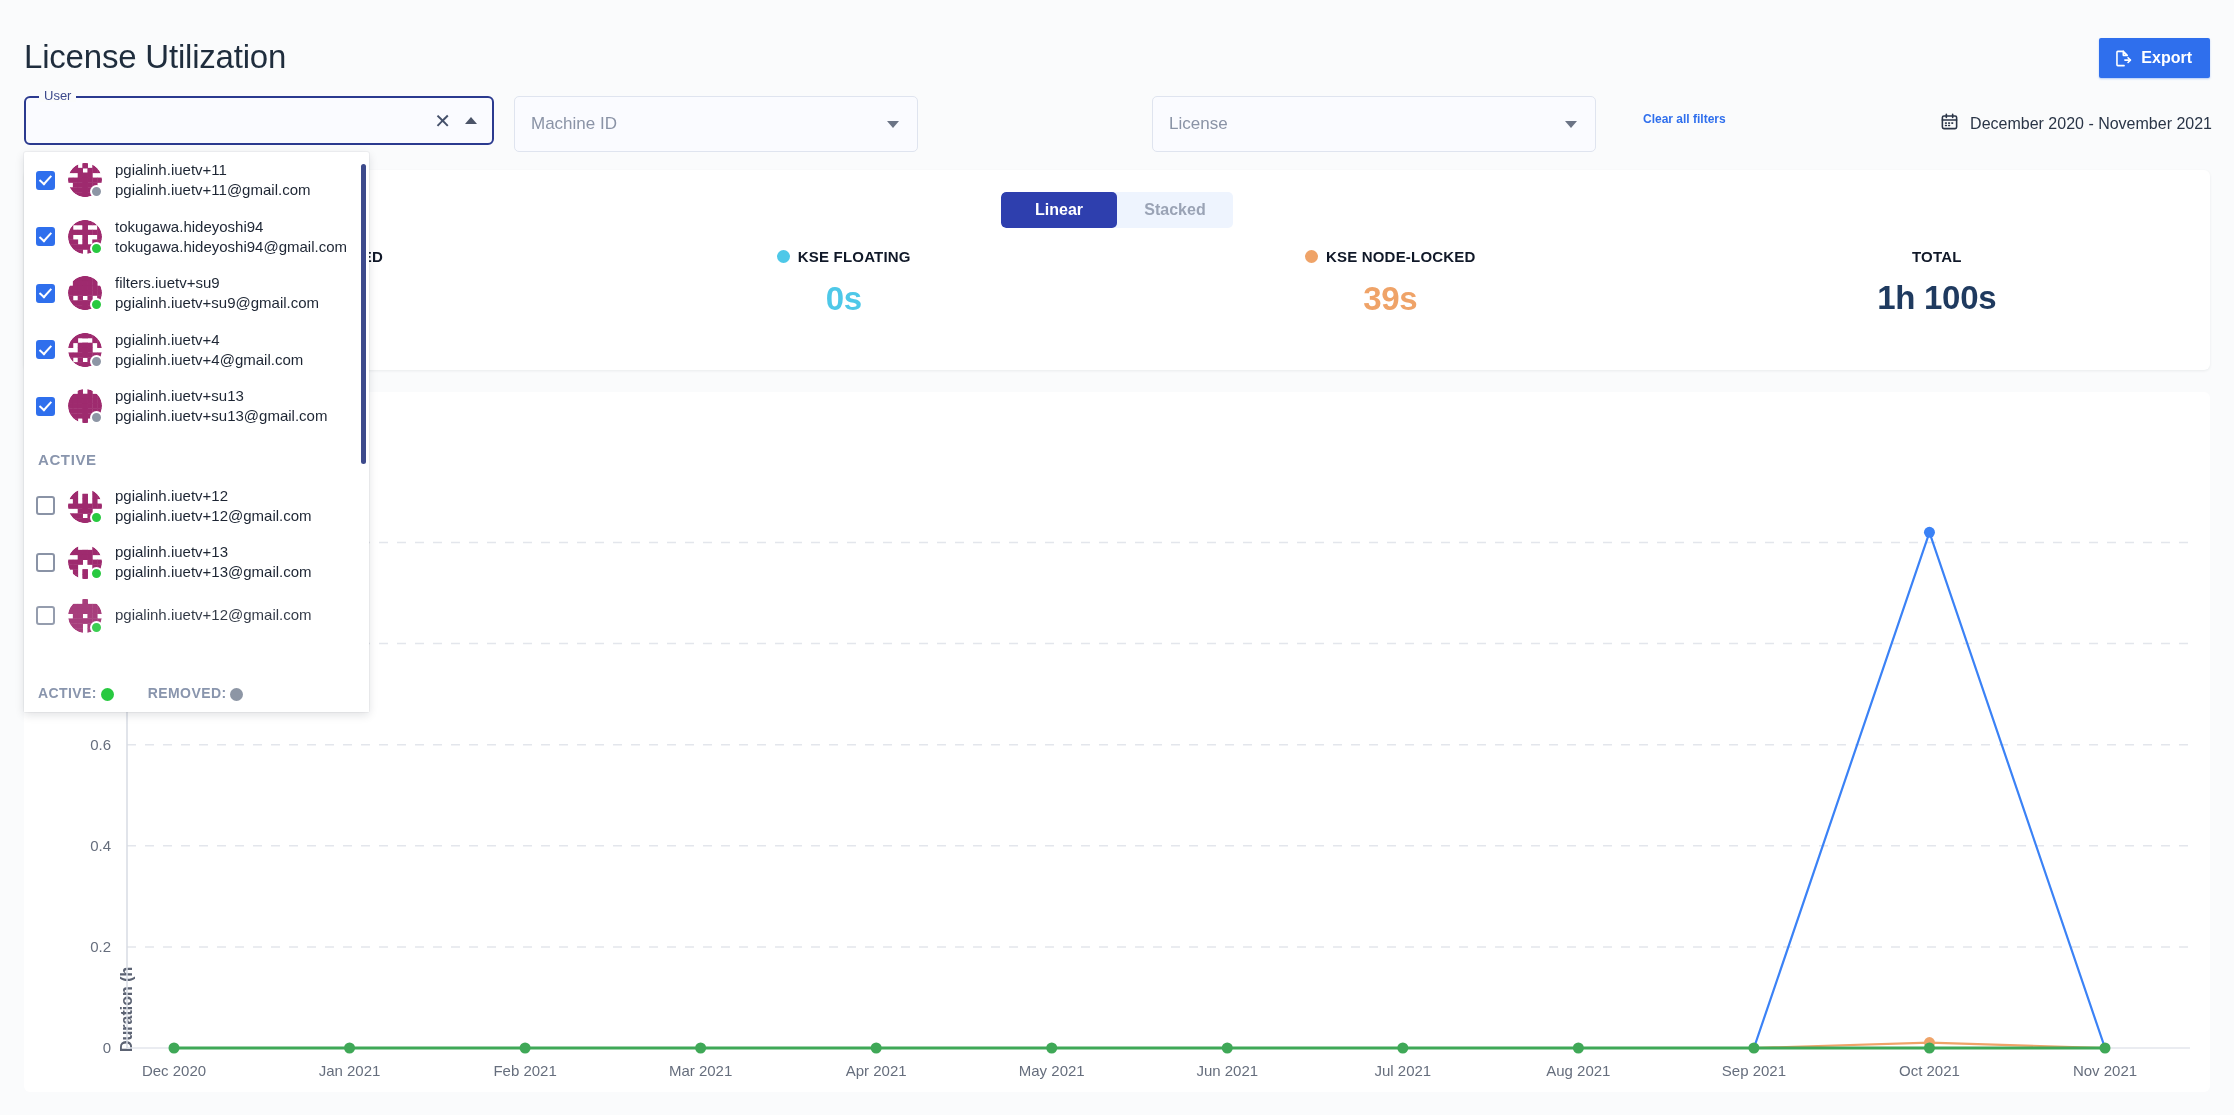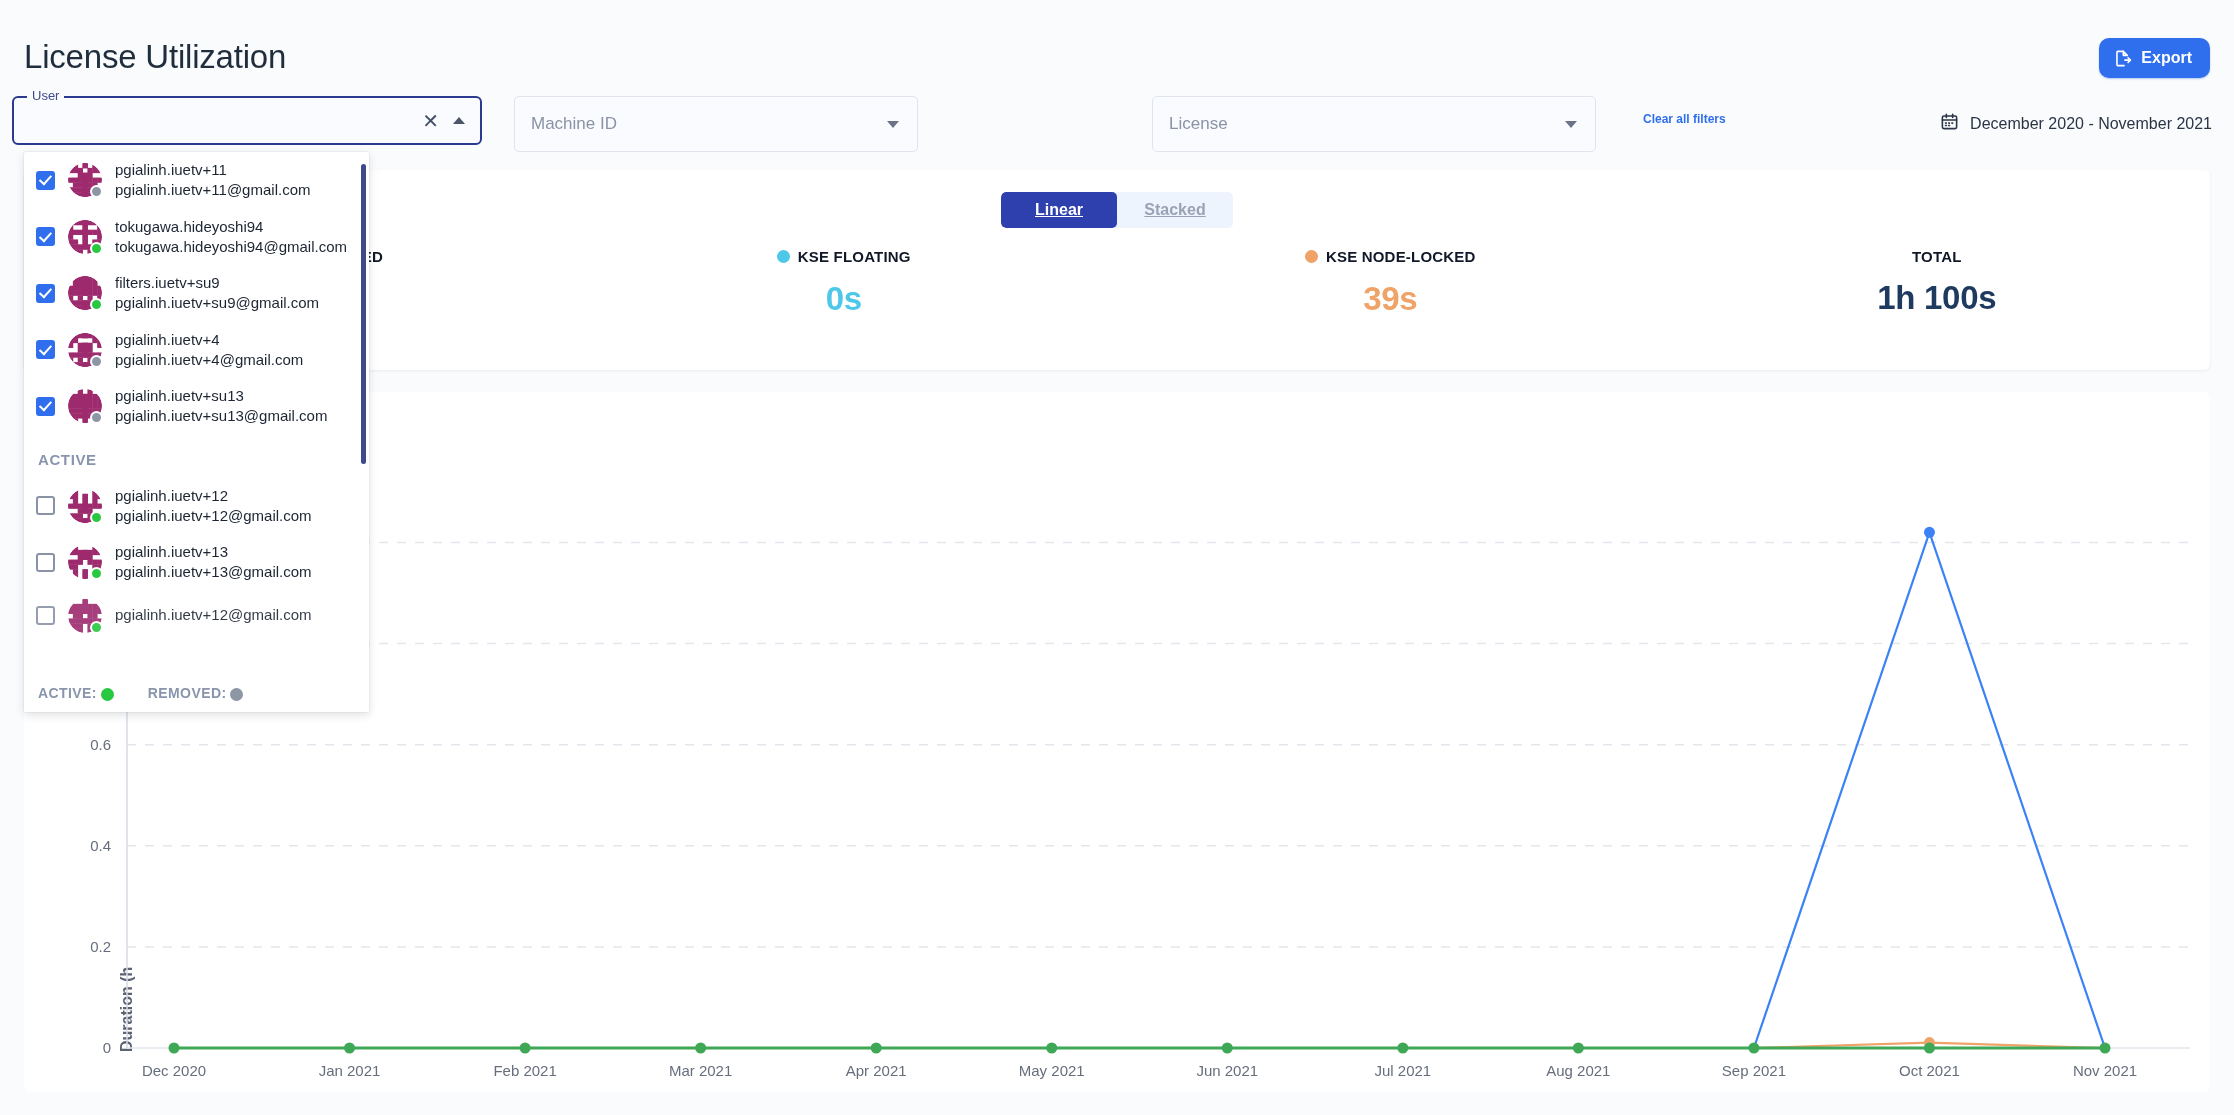--- a/index.html
+++ b/index.html
@@ -16,21 +16,21 @@
     position: absolute; top: 0; left: 0; width: 2234px; height: 92px;
     background: #fafbfc;
   }
   .page-title {
     position: absolute; left: 24px; top: 38px;
     font-size: 33px; font-weight: 400; color: #1f2d3d; letter-spacing: -0.2px;
   }
   .export-btn {
     position: absolute; right: 24px; top: 38px;
     height: 40px; padding: 0 18px 0 14px;
-    background: #2f6fed; border: none; border-radius: 10px;
+    background: #2f6fed; border: none; border-radius: 2px;
     color: #fff; font-size: 16px; font-weight: 700;
     display: flex; align-items: center; gap: 9px;
     font-family: "Liberation Sans", sans-serif; cursor: pointer;
     box-shadow: 0 1px 2px rgba(47,111,237,0.35);
   }
   .export-btn svg { display:block; }
 
   
   .filterbar {
     position: absolute; top: 92px; left: 0; width: 2234px; height: 60px;
@@ -50,21 +50,21 @@
     width: 0; height: 0; margin-right: 18px;
     border-left: 6px solid transparent; border-right: 6px solid transparent;
     border-top: 7px solid #6b7486;
   }
   .caret-up {
     width: 0; height: 0;
     border-left: 6px solid transparent; border-right: 6px solid transparent;
     border-bottom: 7px solid #4b5468;
   }
   #user-field {
-    left: 12px; width: 470px; top: 4px; height: 49px;
+    left: 24px; width: 470px; top: 4px; height: 49px;
     border: 2px solid #2b3a8f; border-radius: 6px; background:#fafbff;
   }
   .float-label {
     position: absolute; left: 13px; top: -9px;
     background: #fafbfc; padding: 0 5px;
     font-size: 13px; color: #3d4a8c; line-height: 1;
   }
   .user-field-right {
     margin-left: auto; display:flex; align-items:center; gap: 14px;
     padding-right: 15px;
@@ -93,21 +93,21 @@
   }
   .toggle-wrap {
     position: absolute; left: 50%; transform: translateX(-50%); top: 22px;
     display: flex; background: #eef4fe; border-radius: 5px; padding: 0;
     overflow: hidden;
   }
   .toggle-btn {
     height: 36px; min-width: 116px; border: none; cursor: pointer;
     font-size: 16px; font-weight: 700;
     font-family: "Liberation Sans", sans-serif;
-    background: transparent; color: #9aa3b5; text-decoration: underline;
+    background: transparent; color: #9aa3b5;
   }
   .toggle-btn.active { background: #2e3fae; color: #fff; border-radius: 5px; }
 
   .kpis {
     position: absolute; top: 78px; left: 0; width: 100%;
     display: flex;
   }
   .kpi { flex: 1; text-align: center; }
   .kpi-head {
     display: inline-flex; align-items: center; gap: 8px;

